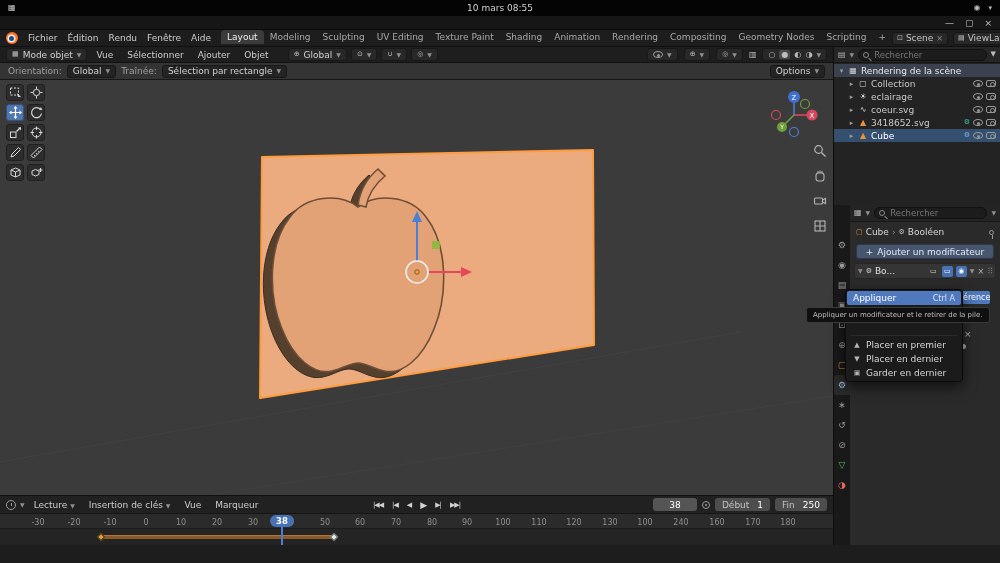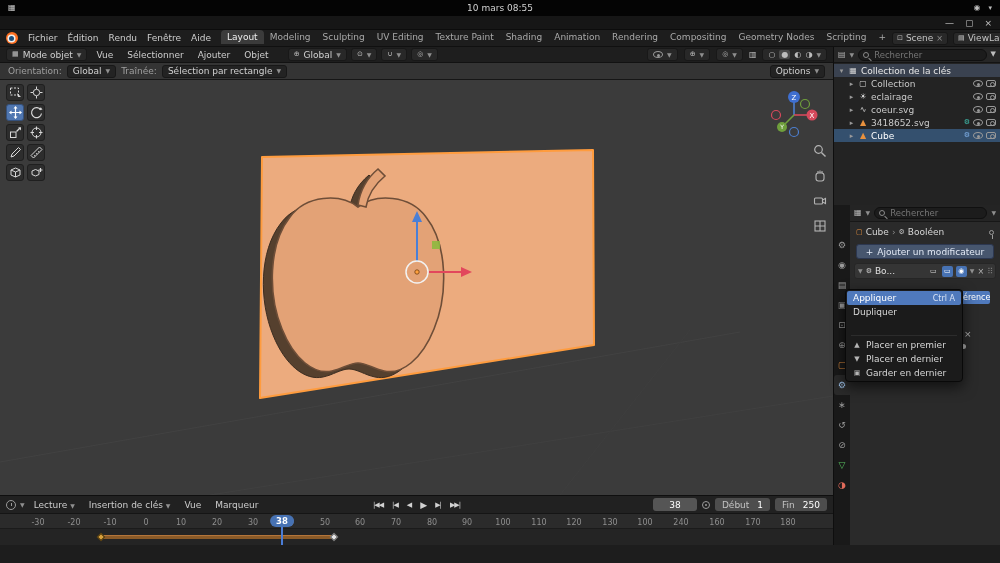--- a/index.html
+++ b/index.html
@@ -477,21 +477,21 @@
         <span class="swrap">
           <span class="i-mag"></span>
           <input placeholder="Rechercher" style="">
         </span>
         <span class="icn" style="font-size:7px;color:#bdbdbd">▼</span>
       </div>
       <div class="ollist">
         <div class="orow rootrow">
           <span class="tw">▾</span>
           <span class="oicn" style="color:#d8d8d8">▦</span>
-          <span class="olbl">Collection de la clés</span>
+          <span class="olbl">Rendering de la scène</span>
         </div>
         <div class="orow" style="padding-left:14px">
           <span class="tw">▸</span>
           <span class="oicn" style="color:#d8d8d8">▢</span>
           <span class="olbl">Collection</span>
           <span class="i-eye"></span>
           <span class="i-cam"></span>
         </div>
         <div class="orow" style="padding-left:14px">
           <span class="tw">▸</span>
@@ -596,20 +596,21 @@
     <div class="cmi">
       <span class="cmic">▼</span>
       <span>Placer en dernier</span>
     </div>
     <div class="cmi">
       <span class="cmic">▣</span>
       <span>Garder en dernier</span>
     </div>
   </div>
 
+  <div class="tooltip">Appliquer un modificateur et le retirer de la pile.</div>
 
   <div class="fragop">érence</div>
   <div class="fragobj">
     <span>et</span>
     <span class="fragdot"></span>
   </div>
   <div class="fragx">×</div>
 
 
 </div>

